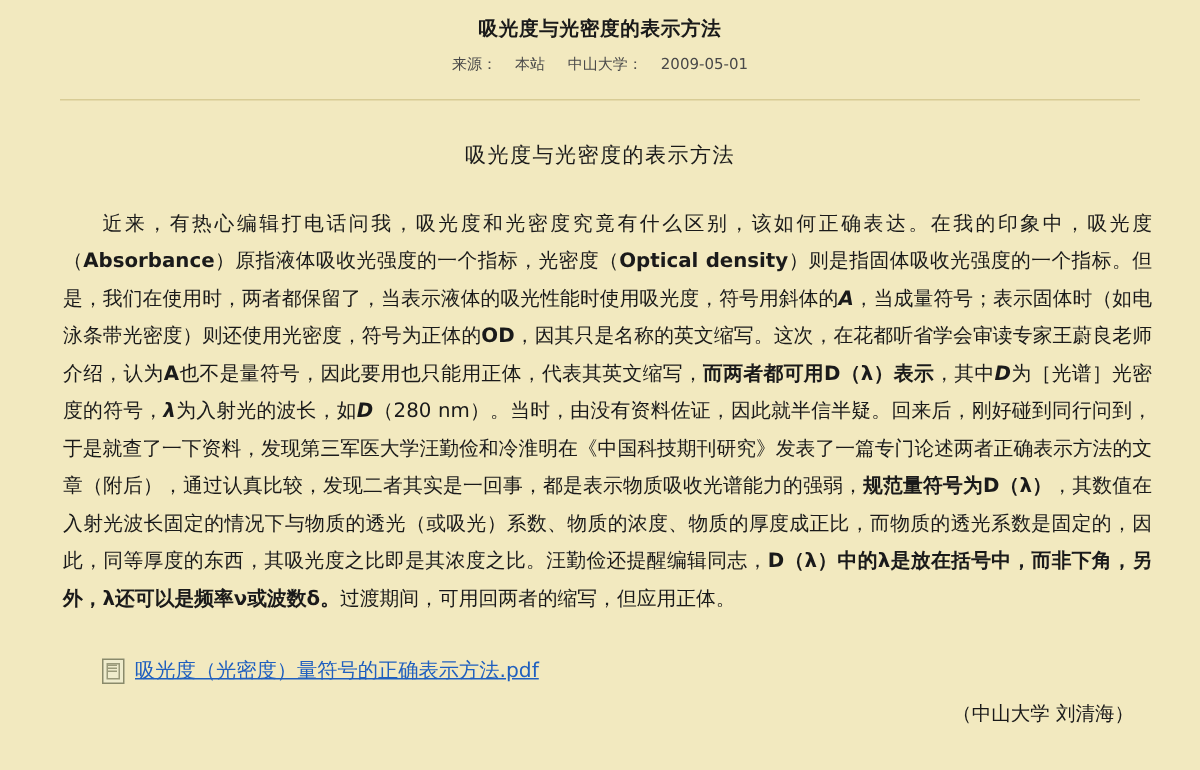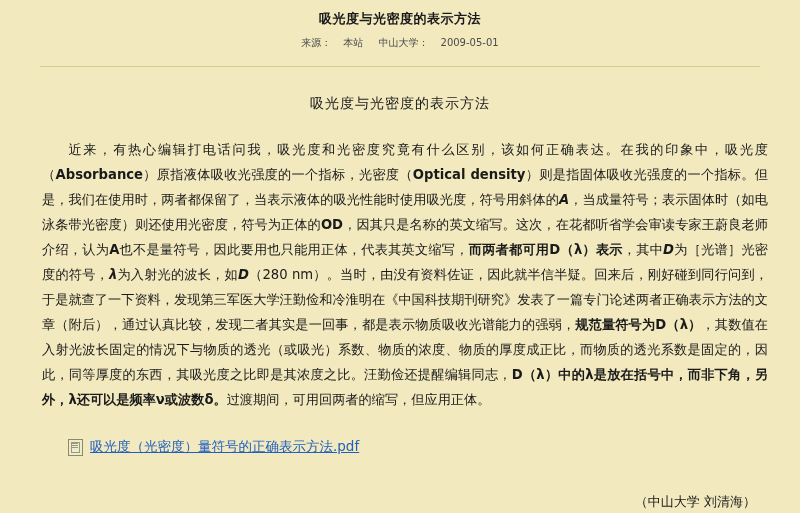--- a/index.html
+++ b/index.html
@@ -105,21 +105,21 @@
   }
   .attach-link {
     font-size: 13.5px;
     color: #1f5fbf;
     text-decoration: underline;
     cursor: pointer;
   }
   .signature {
     position: absolute;
     right: 44px;
-    bottom: 2px;
+    bottom: 28px;
     font-size: 13px;
     color: #1a1a1a;
   }
 </style>
 </head>
 <body>
 
 <div class="page">
 
   <div class="doc-title">吸光度与光密度的表示方法</div>

